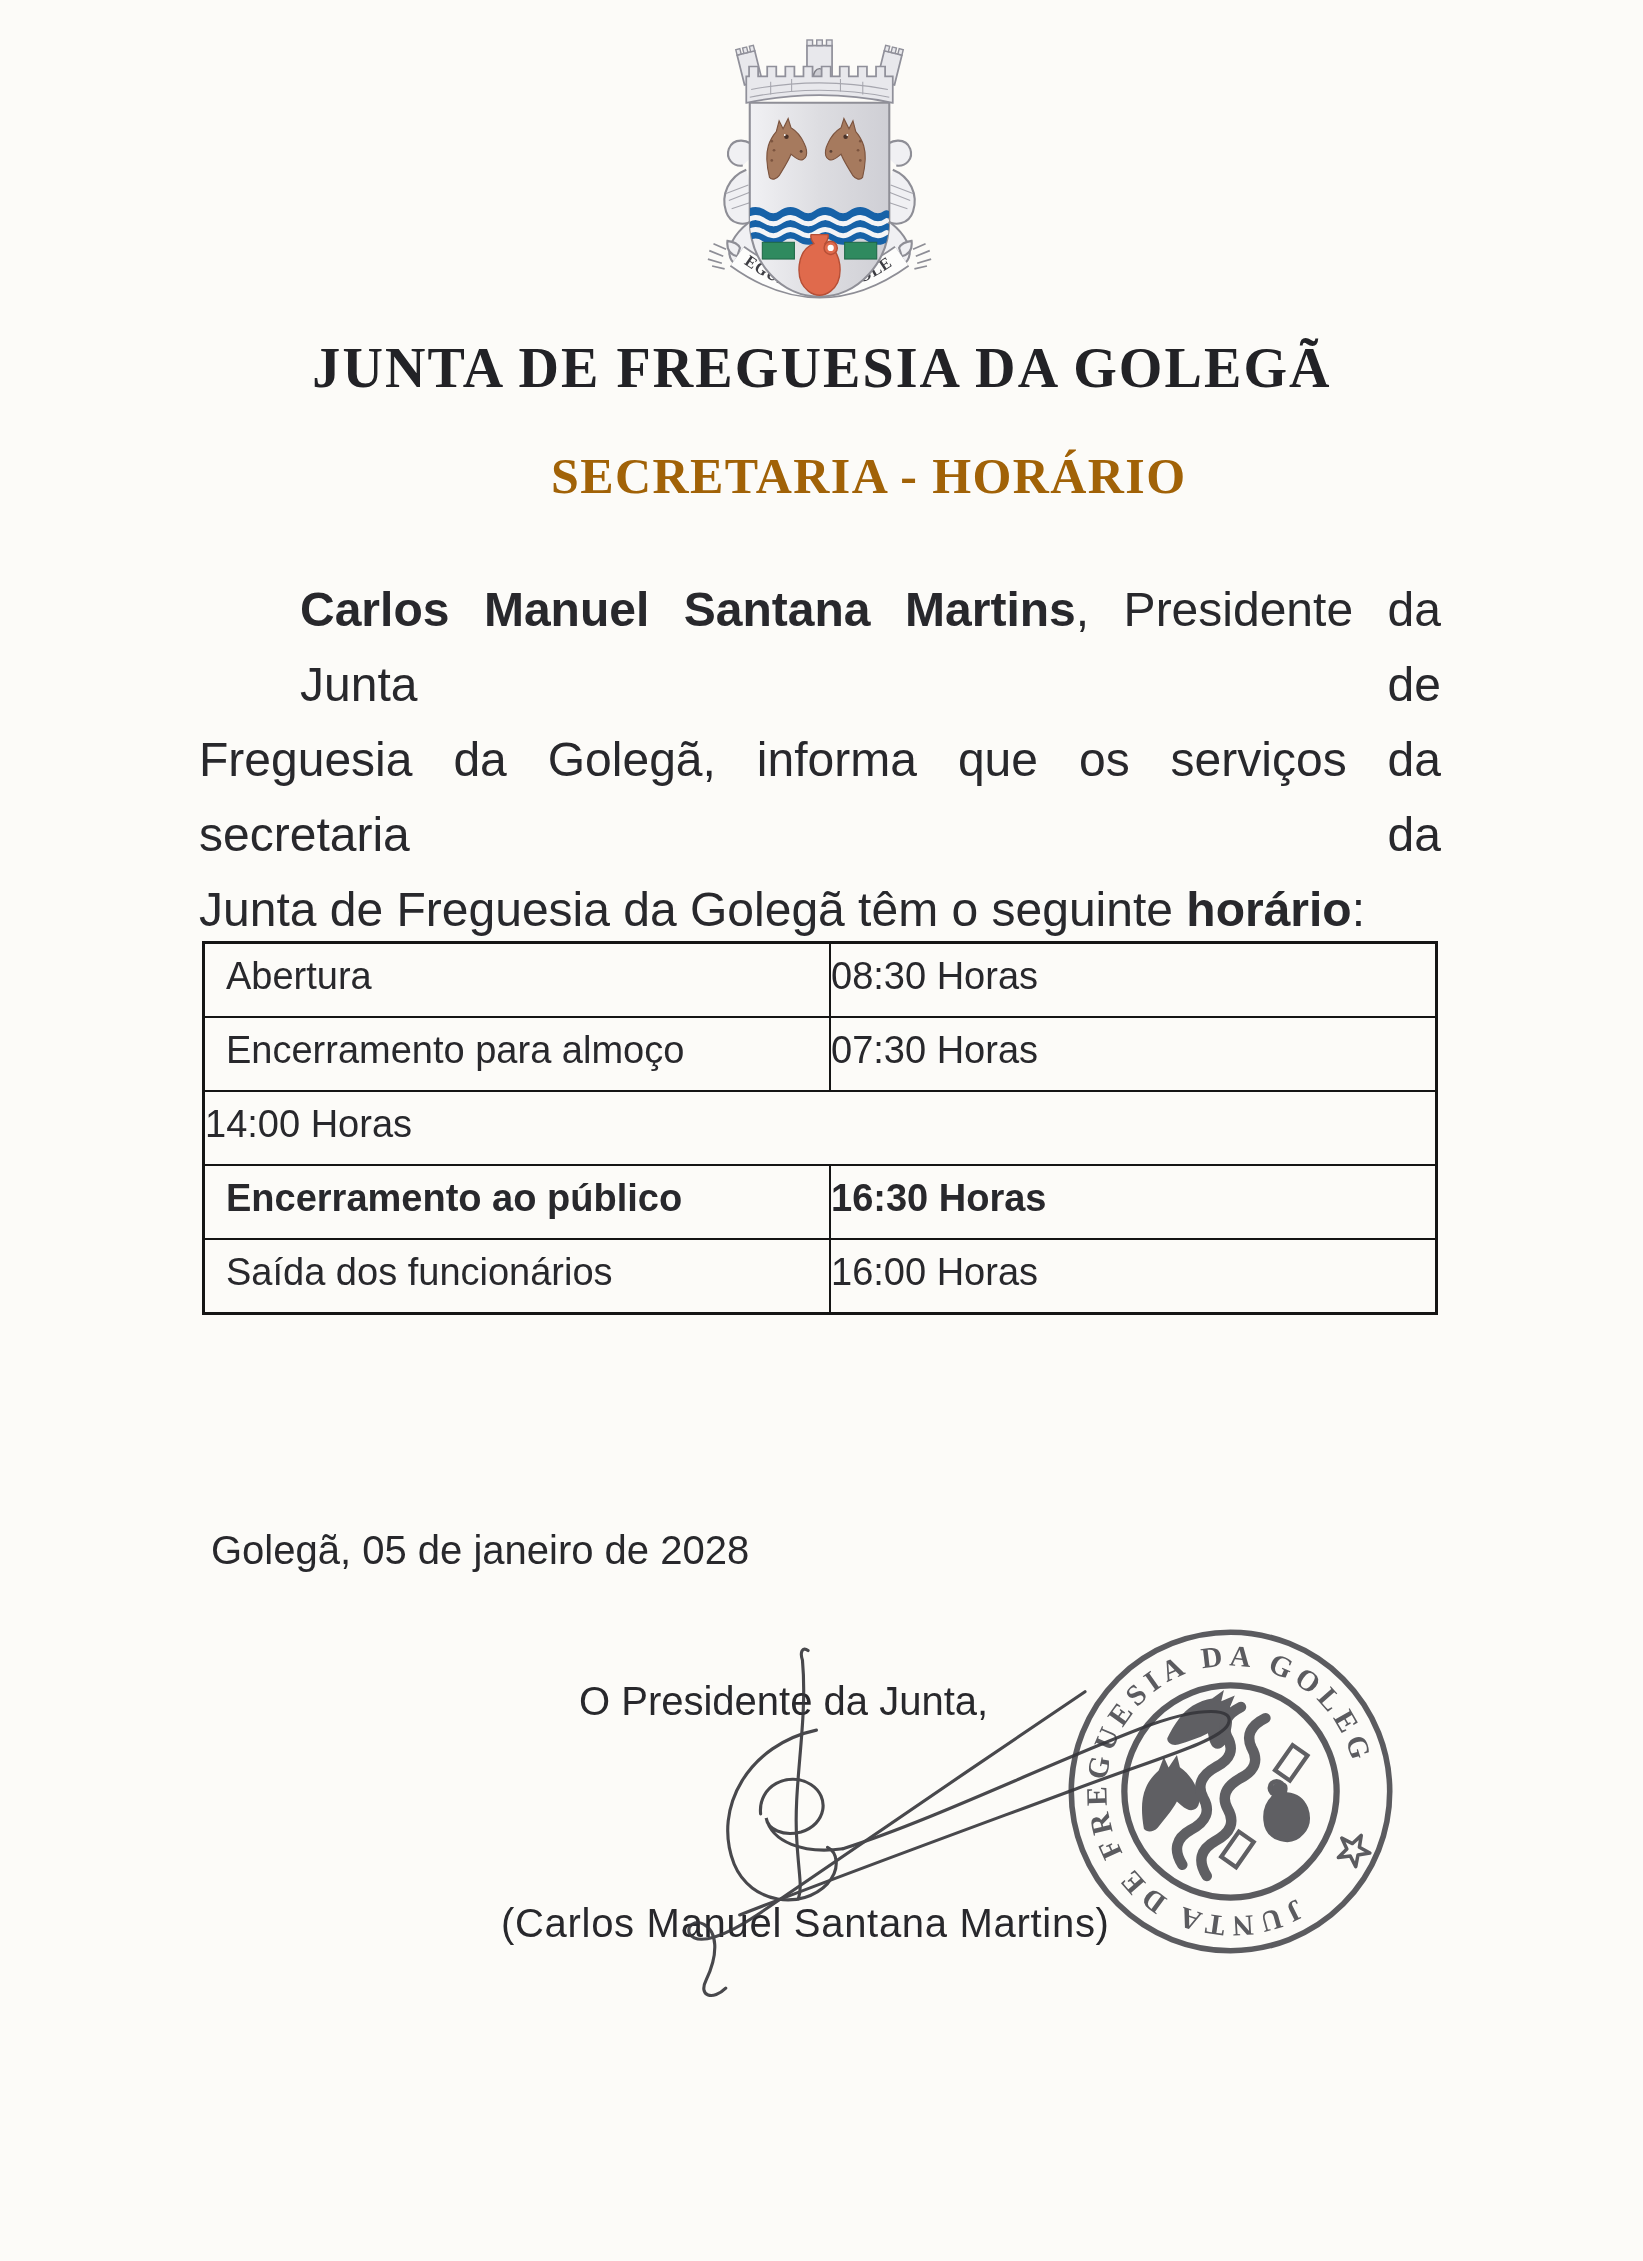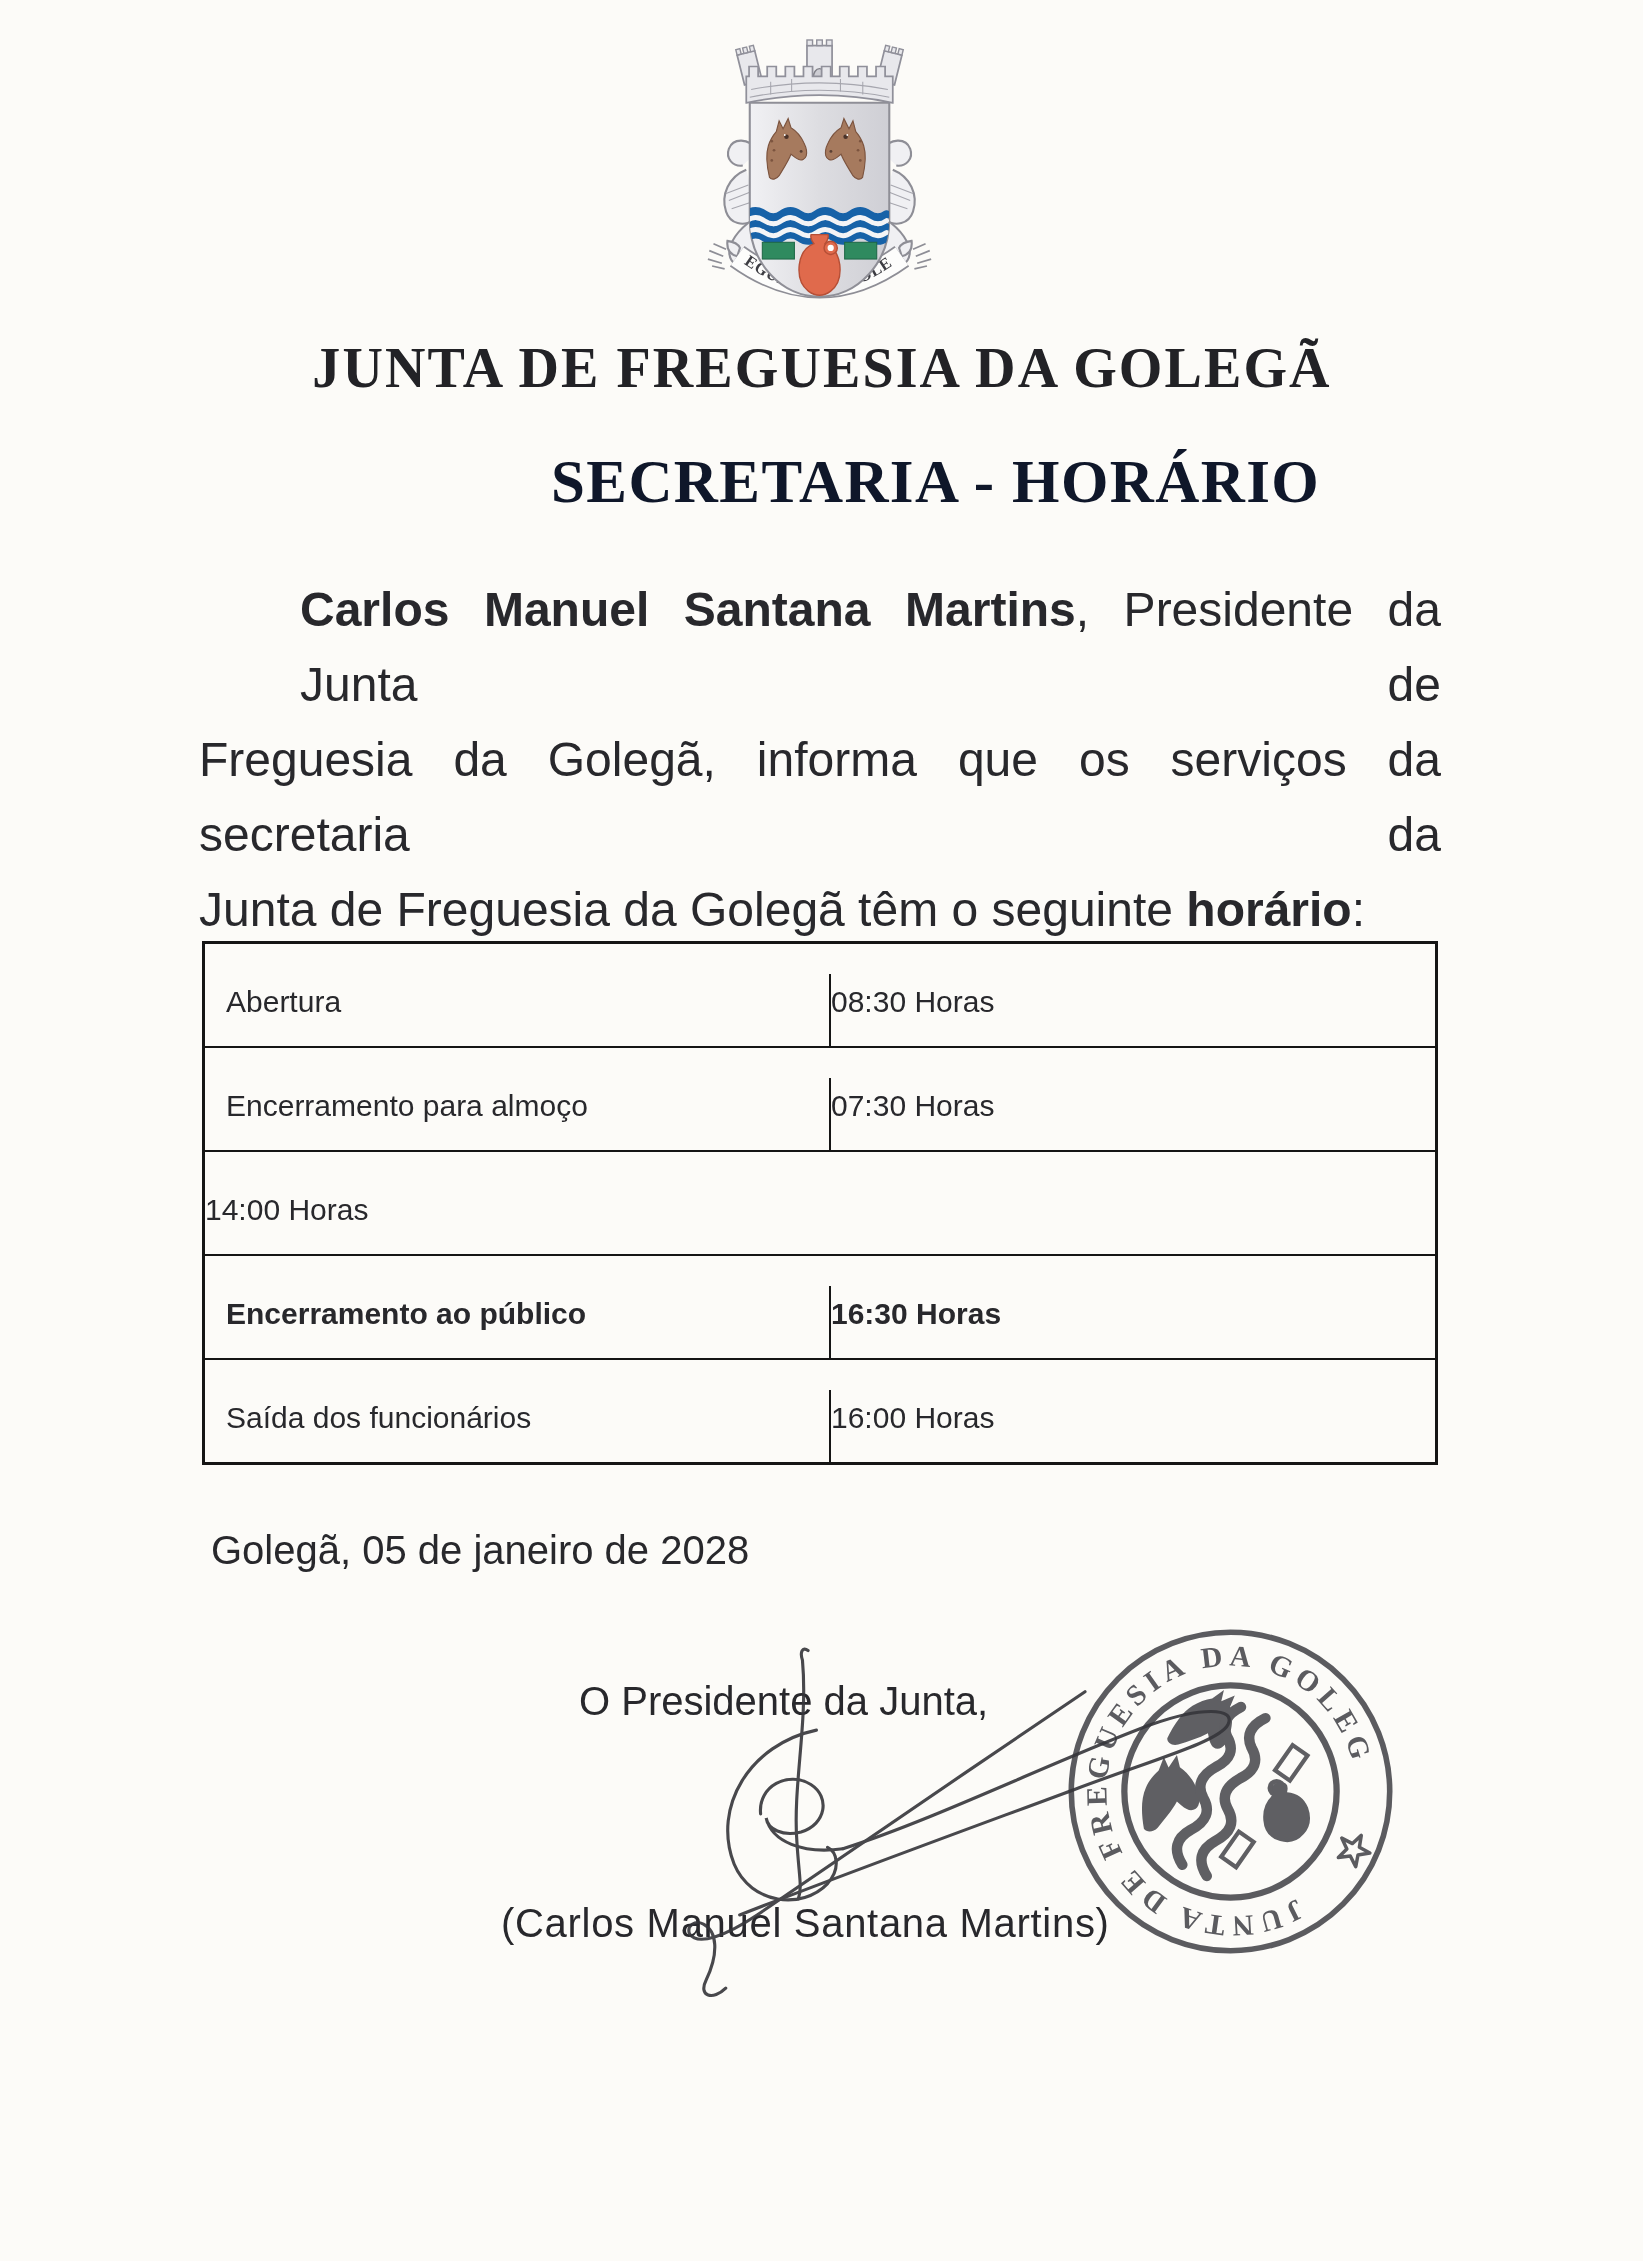--- a/index.html
+++ b/index.html
@@ -12,34 +12,34 @@
   .abs{position:absolute;}
   
   .title{
     left:0;width:1644px;top:336px;text-align:center;
     font-family:"Liberation Serif", serif;font-weight:bold;
     font-size:56px;letter-spacing:2.1px;color:#222226;white-space:nowrap;
   }
   .subtitle{
     left:551px;top:447px;
     font-family:"Liberation Serif", serif;font-weight:bold;
-    font-size:61px;letter-spacing:1.4px;color:#0f172a;white-space:nowrap;
+    font-size:50px;letter-spacing:1.4px;color:#a16207;white-space:nowrap;
   }
   
   .para{left:199px;top:572px;width:1242px;font-size:48px;line-height:75px;}
   .para .line{width:100%;}
   .para .j{text-align:justify;text-align-last:justify;}
   .para .l1{padding-left:101px;width:calc(100% - 101px);}
   .b{font-weight:bold;}
   
   .schedule{
     left:202px;top:941px;width:1236px;
     border:3.5px solid #151515;box-sizing:border-box;background:transparent;
   }
-  .t-row{display:flex;height:72px;border-bottom:2.1px solid #151515;font-size:30px;margin-top:30px;}
+  .t-row{display:flex;height:72px;border-bottom:2.1px solid #151515;font-size:38px;}
   .t-row:last-child{border-bottom:none;}
   .cell-label{
     width:626px;border-right:2.1px solid #151515;box-sizing:border-box;
     padding:10.5px 0 0 21px;
   }
   .cell-time{flex:1;text-align:left;padding-top:10.5px;}
   .t-row.bold{font-weight:bold;}
   
   .dateline{left:211px;top:1528px;font-size:40px;white-space:nowrap;}
   .role{left:579px;top:1679px;font-size:40px;white-space:nowrap;}

